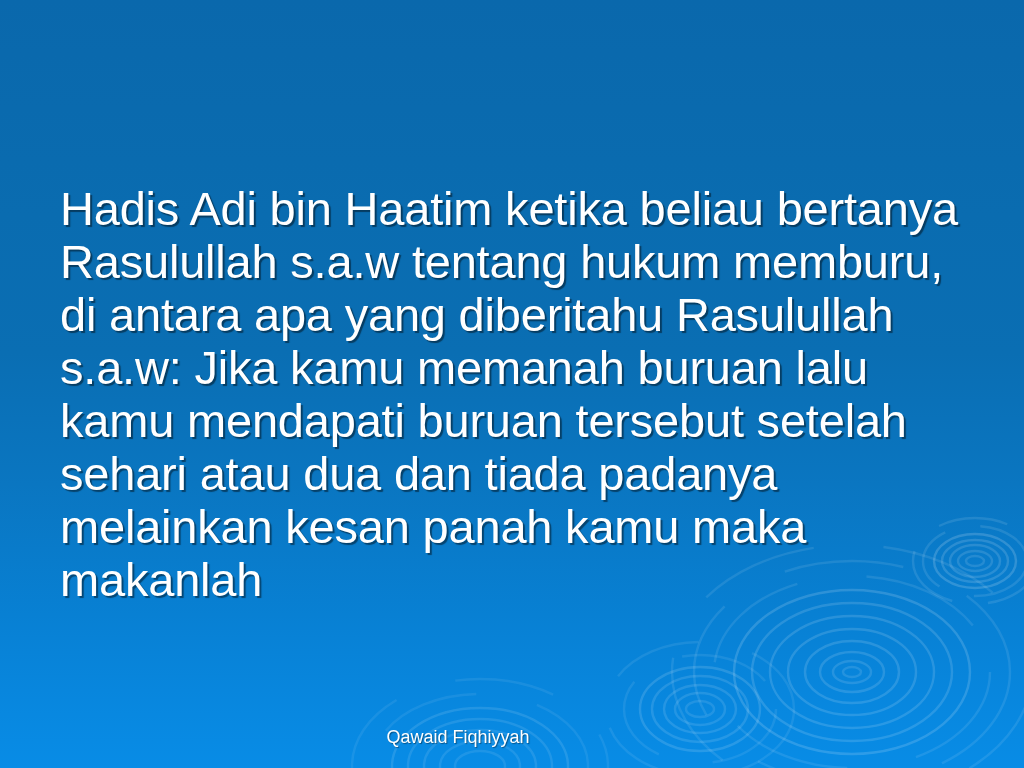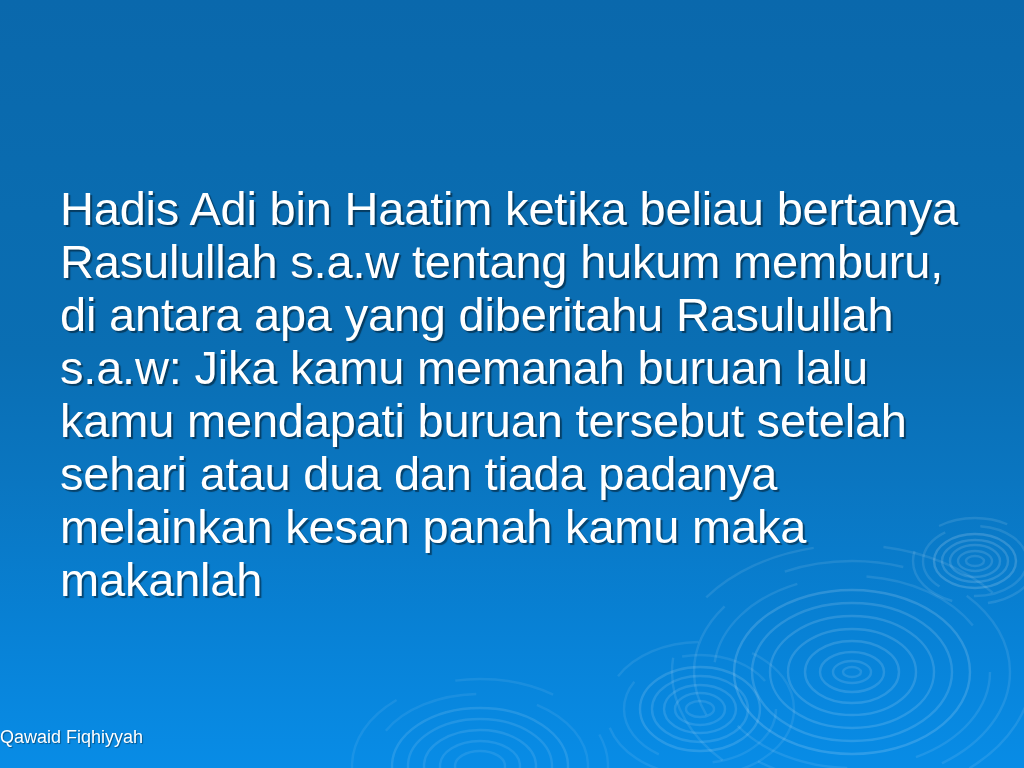--- a/index.html
+++ b/index.html
@@ -54,21 +54,21 @@
     white-space:pre-line;
     text-shadow:2px 2px 1px rgba(0,0,0,0.45);
   }
 
   
   #footer {
     position:absolute;
     left:0;
     top:726px;
     width:916px;
-    text-align:left;
+    text-align:center;
     color:#ffffff;
     font-size:18px;
     line-height:22px;
     text-shadow:1px 1px 1px rgba(0,0,0,0.4);
   }
 </style>
 </head>
 <body>
 
 <div id="slide">

